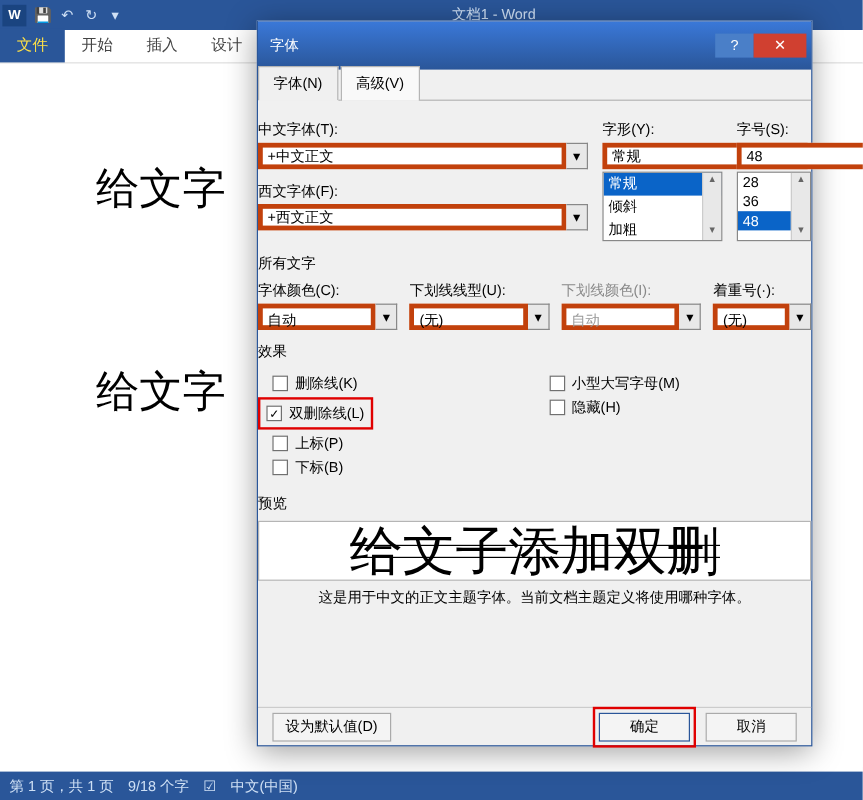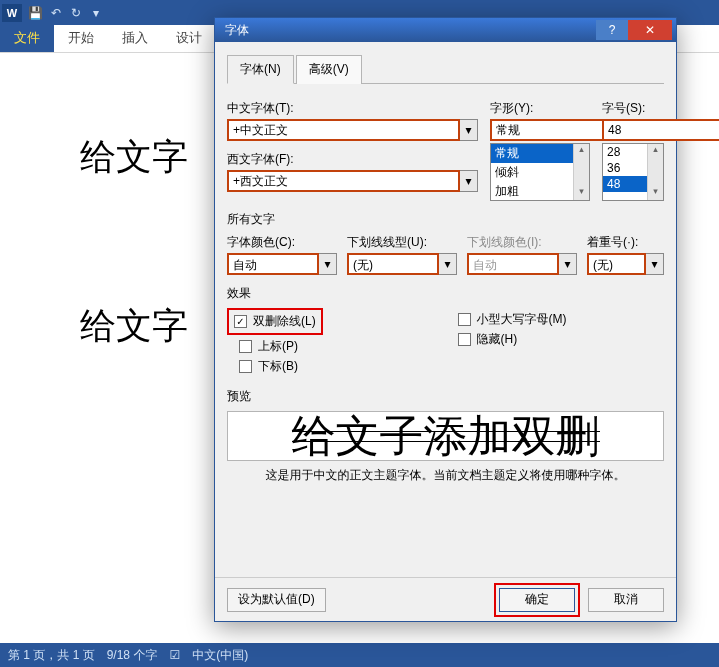--- a/index.html
+++ b/index.html
@@ -15,36 +15,36 @@
 .ribbon-tabs .tab { padding: 5px 14px; color: #444; font-size: 13px; }
 .doc-area { position: absolute; left: 0; top: 53px; right: 0; bottom: 28px; background: #fff; padding: 60px 0 0 80px; }
 .doc-text { font-family: SimSun, serif; font-size: 36px; color: #000; margin: 20px 0 120px 0; }
 
 
 .status-bar { position: absolute; bottom: 0; left: 0; right: 0; height: 24px; background: #2a5699; color: #cfe0f5; display: flex; align-items: center; padding: 0 8px; gap: 12px; font-size: 12px; }
 .status-bar .sb-item { display: flex; align-items: center; gap: 4px; }
 
 
 .dialog { position: absolute; left: 214px; top: 17px; width: 463px; height: 605px; background: #f0f0f0; border: 1px solid #2a5699; box-shadow: 0 5px 25px rgba(0,0,0,0.4); }
-.dlg-title { height: 24px; background: linear-gradient(#3a78d8, #2a5699); color: #fff; display: flex; align-items: center; padding: 0 4px 0 10px; font-size: 13px; }
+.dlg-title { height: 40px; background: linear-gradient(#3a78d8, #2a5699); color: #fff; display: flex; align-items: center; padding: 0 4px 0 10px; font-size: 13px; }
 .dlg-title .spacer { flex: 1; }
 .dlg-btn { width: 32px; height: 20px; display: flex; align-items: center; justify-content: center; color: #fff; }
 .dlg-close { background: #d04030; width: 44px; }
 .dlg-help { background: #4a7fc8; }
-.dlg-body { position: absolute; top: 28px; left: 0; right: 0; bottom: 44px; padding: 8px 12px; }
+.dlg-body { position: absolute; top: 28px; left: 0; right: 0; bottom: 44px; padding: 8px 0; }
 .dlg-tabs { display: flex; border-bottom: 1px solid #b5b5b5; margin-bottom: 16px; }
 .dlg-tab { padding: 5px 12px; border: 1px solid #b5b5b5; border-bottom: none; background: #f9f9f9; margin-right: 2px; position: relative; top: 1px; }
 .dlg-tab.active { background: #f0f0f0; border-bottom: 1px solid #f0f0f0; }
 
 .field-row { display: flex; gap: 12px; margin-bottom: 6px; }
 .field-col { display: flex; flex-direction: column; gap: 2px; }
 .lbl { color: #000; }
 .lbl.disabled { color: #888; }
 .combo { display: flex; height: 22px; }
-.combo input, .combo .txt { flex: 1; border: 2px solid #c2410c; background: #fff; padding: 0 4px; height: 22px; line-height: 20px; }
+.combo input, .combo .txt { flex: 1; border: 4px solid #c2410c; background: #fff; padding: 0 4px; height: 22px; line-height: 20px; }
 .combo .arrow { width: 18px; border: 1px solid #888; border-left: none; background: #e8e8e8; display: flex; align-items: center; justify-content: center; }
 .listbox { border: 1px solid #888; background: #fff; height: 58px; overflow: hidden; position: relative; }
 .listbox .item { padding: 1px 4px; }
 .listbox .item.sel { background: #0a64c8; color: #fff; }
 .listbox .scroll { position: absolute; right: 0; top: 0; bottom: 0; width: 16px; background: #e8e8e8; border-left: 1px solid #ccc; display: flex; flex-direction: column; justify-content: space-between; align-items: center; }
 .scroll .sa { height: 14px; font-size: 9px; color: #666; }
 
 .section-lbl { margin: 10px 0 6px 0; }
 .color-grid { display: flex; gap: 10px; }
 .color-col { display: flex; flex-direction: column; gap: 2px; flex: 1; }
@@ -53,35 +53,36 @@
 .chk-row .box { width: 13px; height: 13px; border: 1px solid #707070; background: #fff; display: flex; align-items: center; justify-content: center; font-size: 10px; color: #000; }
 .hl-red { border: 2px solid #e00000; padding: 3px 5px; display: inline-flex; }
 
 .preview-box { border: 1px solid #b5b5b5; background: #fff; height: 50px; margin: 4px 0; display: flex; align-items: center; justify-content: center; overflow: hidden; }
 .preview-text { font-family: SimSun, serif; font-size: 44px; font-stretch: condensed; position: relative; }
 .preview-text::before, .preview-text::after { content: ""; position: absolute; left: 0; right: 0; height: 1px; background: #000; }
 .preview-text::before { top: 42%; }
 .preview-text::after { top: 58%; }
 .preview-desc { text-align: center; margin-top: 6px; }
 
-.dlg-footer { position: absolute; bottom: 0; left: 0; right: 0; height: 44px; border-top: 1px solid #ccc; display: flex; align-items: center; padding: 0 12px; gap: 8px; }
+.dlg-footer { position: absolute; bottom: 0; left: 0; right: 0; height: 32px; border-top: 1px solid #ccc; display: flex; align-items: center; padding: 0 12px; gap: 8px; }
 .dlg-footer .spacer { flex: 1; }
 .btn { min-width: 76px; height: 24px; background: #f4f4f4; border: 1px solid #aaa; display: flex; align-items: center; justify-content: center; padding: 0 10px; }
 .btn-ok-wrap { border: 2px solid #e00000; padding: 3px; }
 .btn-ok-wrap .btn { border: 1px solid #2a5699; }
 </style>
 </head>
 <body>
 
 <div class="ribbon-top">
   <div class="w-icon">W</div>
   <div class="qat-icon">💾</div>
   <div class="qat-icon">↶</div>
   <div class="qat-icon">↻</div>
   <div class="qat-icon">▾</div>
+  <div class="title">文档1 - Word</div>
 </div>
 <div class="ribbon-tabs">
   <div class="file-tab">文件</div>
   <div class="tab">开始</div>
   <div class="tab">插入</div>
   <div class="tab">设计</div>
 </div>
 <div class="doc-area">
   <div class="doc-text">给文字</div>
   <div class="doc-text">给文字</div>
@@ -179,20 +180,24 @@
         <div class="combo">
             <div class="txt">(无)</div>
             <div class="arrow">▾</div>
           </div>
       </div>
     </div>
 
     <div class="section-lbl">效果</div>
     <div style="display:flex">
       <div style="flex:1">
+        <div class="chk-row">
+            <div class="box"></div>
+            <span>删除线(K)</span>
+          </div>
         <span class="hl-red">
           <div class="chk-row" style="margin:0">
               <div class="box">✓</div>
               <span>双删除线(L)</span>
             </div>
         </span>
         <div class="chk-row">
             <div class="box"></div>
             <span>上标(P)</span>
           </div>

